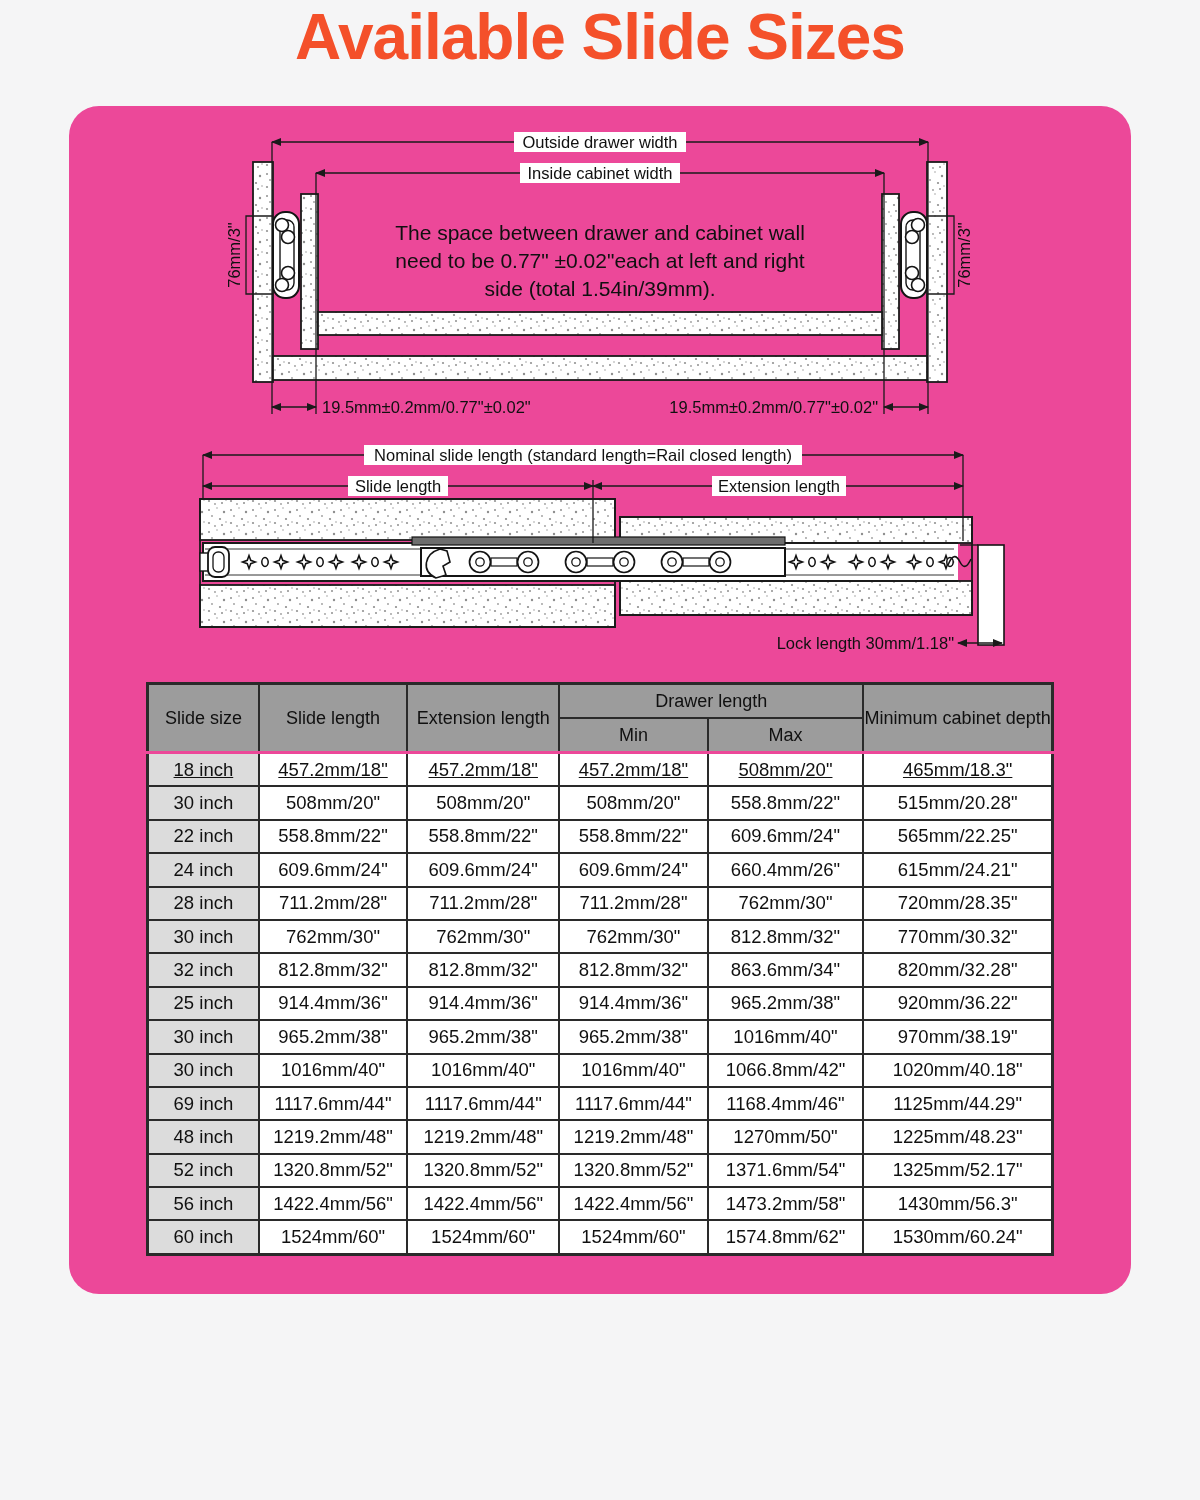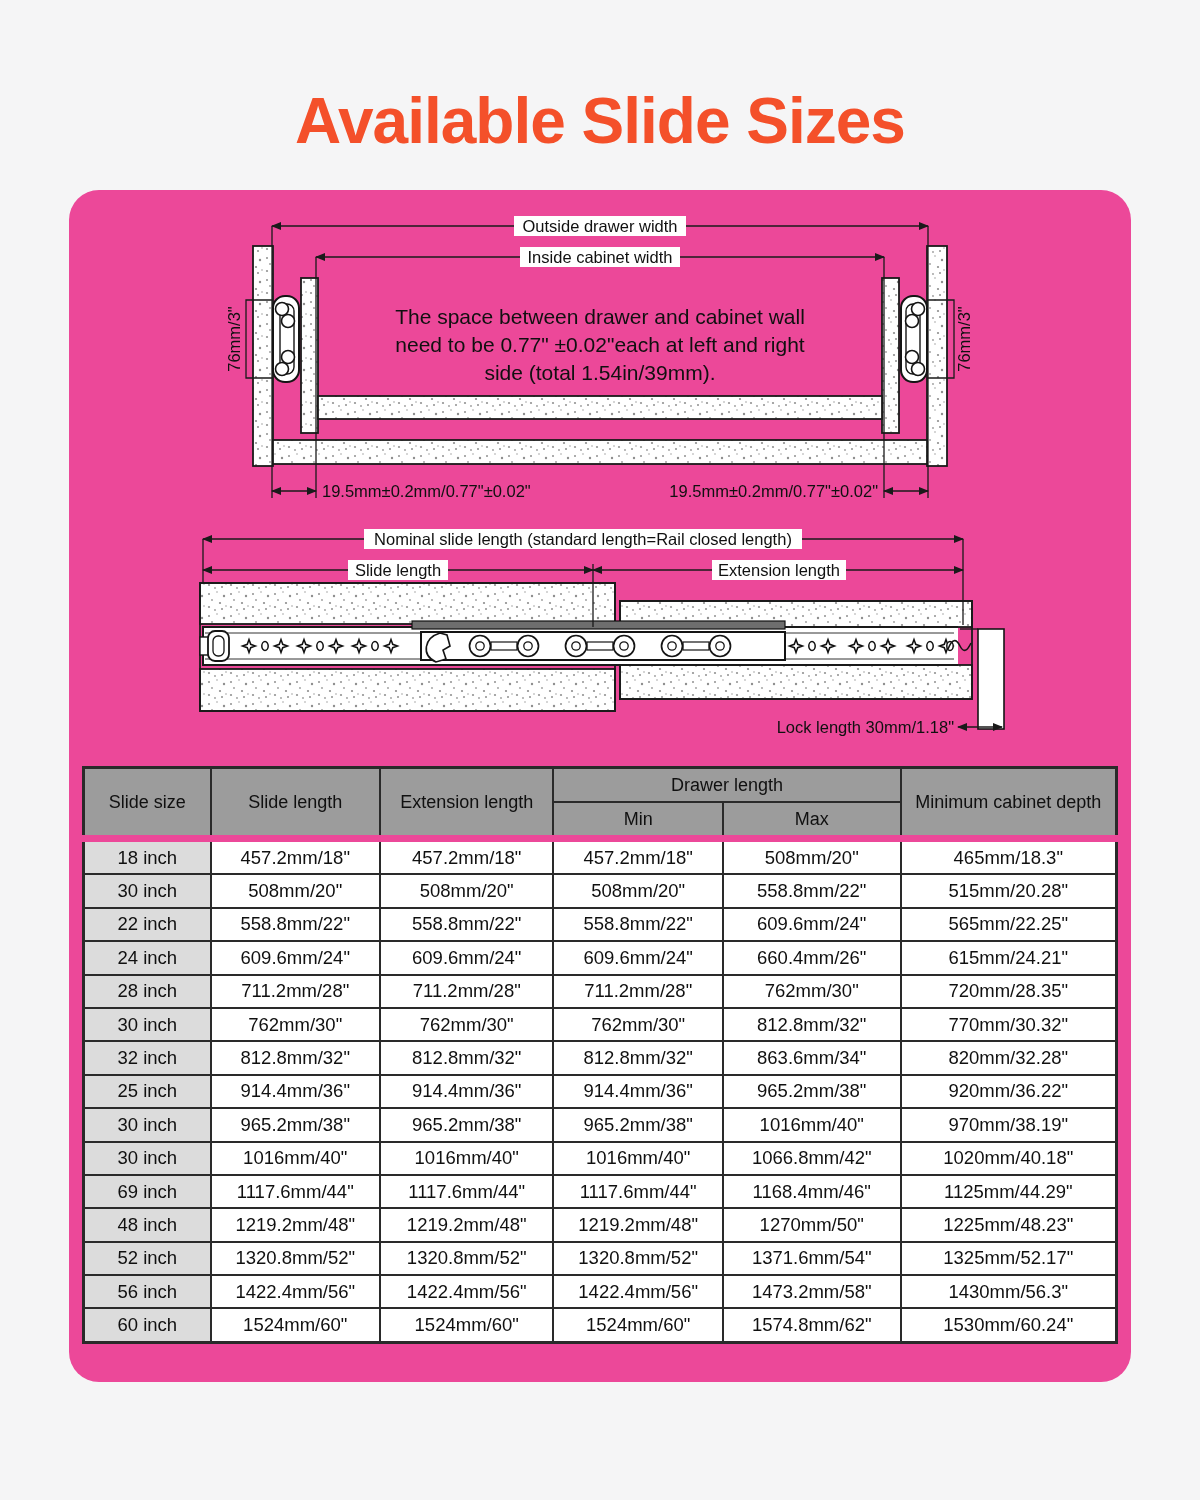--- a/index.html
+++ b/index.html
@@ -4,39 +4,39 @@
 <style>
   html,body{margin:0;padding:0;}
   body{
     width:1200px;height:1500px;
     background:#f5f5f6;
     font-family:"Liberation Sans",sans-serif;
     color:#101010;
     overflow:hidden;
   }
   .page-title{
-    margin:0;padding-top:84px;
+    margin:0;
     text-align:center;
     font-size:64px;font-weight:700;
     letter-spacing:-1px;
     color:#f4502a;
   }
   .card{
     width:1062px;
     margin:32px auto 0;
     background:#ec4899;
     border-radius:30px;
     padding:20px 0 22px;
   }
   svg.diagram{display:block;margin:0 auto;}
   .diagram text{font-family:"Liberation Sans",sans-serif;fill:#101010;}
   .diagram text.dl{font-size:16.5px;}
   .diagram text.note{font-size:21px;}
   .spec-table{
-    width:1036px;
+    width:908px;
     margin:12px auto 16px;
     border-collapse:collapse;
     border:3px solid #2a2a2a;
     table-layout:fixed;
     font-size:18.5px;
   }
   .spec-table th,.spec-table td{
     border:2px solid #2a2a2a;
     text-align:center;
     vertical-align:middle;
@@ -45,21 +45,21 @@
     white-space:nowrap;
   }
   .spec-table thead th{
     background:#9c9c9c;
     font-weight:400;
     font-size:18px;
     height:32px;
   }
   .spec-table tbody td{height:31.4px;background:#ffffff;}
   .spec-table tbody td.rowhead{background:#dcdcdc;}
-  .spec-table tbody tr:first-child td{border-top:7px solid #ec4899;}
+  .spec-table tbody tr:first-child td{border-top:3px solid #ec4899;text-decoration:underline;}
 </style>
 </head>
 <body>
 
 <h1 class="page-title">Available Slide Sizes</h1>
 
 <div class="card">
 
   <svg class="diagram" width="760" height="300" viewBox="0 0 760 300">
     <defs>

